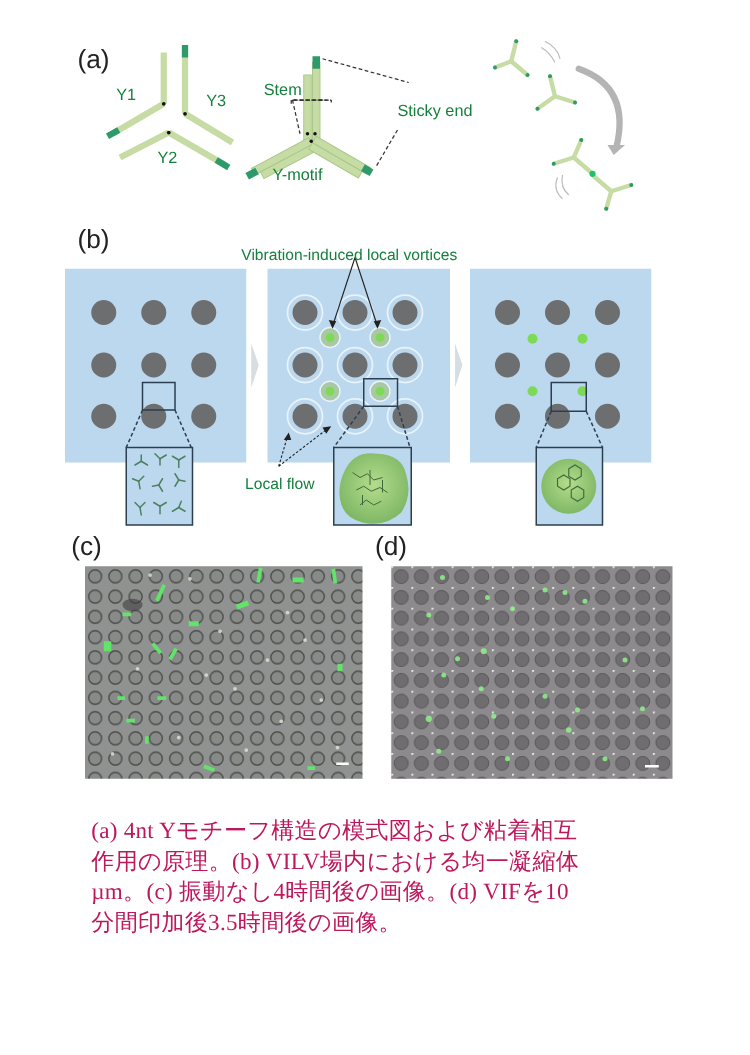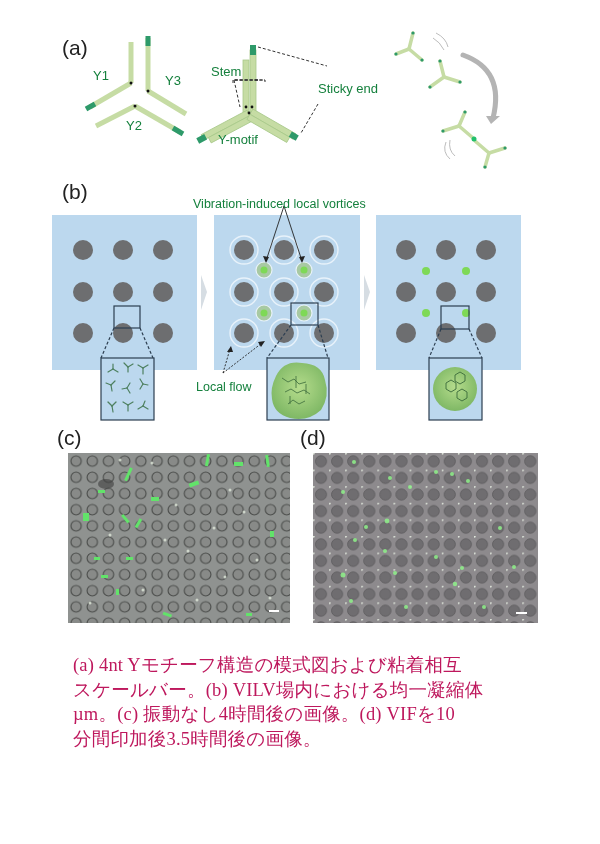--- a/index.html
+++ b/index.html
@@ -422,16 +422,16 @@
       <circle cx="455" cy="584" r="2.2"></circle>
     <circle cx="500" cy="528" r="2"></circle>
       <circle cx="514" cy="567" r="2"></circle>
       <circle cx="484" cy="607" r="2"></circle>
   </g>
   <rect x="516" y="612" width="11" height="2" fill="#ffffff"></rect>
 </svg>
 
 <div class="caption">
   <span>(a) 4nt Yモチーフ構造の模式図および粘着相互</span>
-  <span>スケールバー。(b) VILV場内における均一凝縮体</span>
+  <span>作用の原理。(b) VILV場内における均一凝縮体</span>
   <span>µm。(c) 振動なし4時間後の画像。(d) VIFを10</span>
   <span>分間印加後3.5時間後の画像。</span>
 </div>
 
 </body></html>

